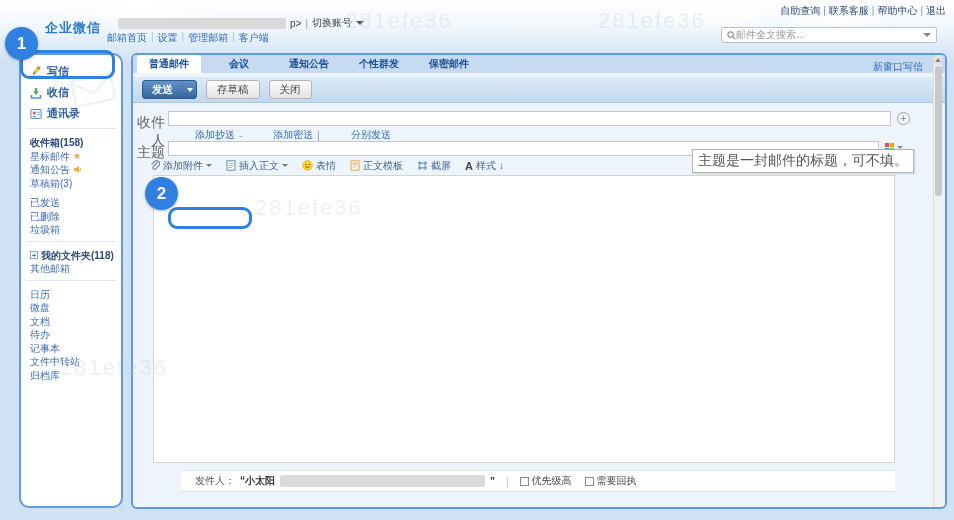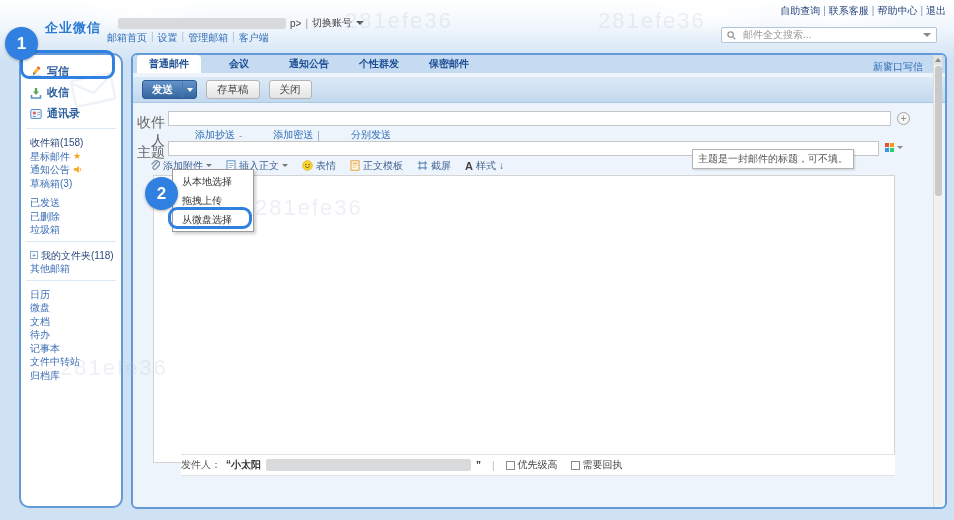--- a/index.html
+++ b/index.html
@@ -23,37 +23,37 @@
   .account-row { position:absolute; left:118px; top:16px; display:flex; align-items:center; gap:4px; font-size:10px; color:#444; }
   .blur-box { background:#d9dadc; border-radius:2px; }
   .account-row .blur-box { width:168px; height:11px; }
   .account-row .pipe { color:#999; }
   .caret-down { display:inline-block; width:0; height:0; border-left:4px solid transparent; border-right:4px solid transparent; border-top:4px solid #555; vertical-align:middle; }
 
   .nav-row { position:absolute; left:107px; top:31px; display:flex; gap:4px; font-size:10px; color:#2f6cb7; }
   .nav-row .sep { color:#a9bfdd; }
 
   .search { position:absolute; left:721px; top:27px; width:216px; height:16px; background:#fff;
-            border:1px solid #b4c4d8; border-radius:2px; display:flex; align-items:center; gap:7px; padding:0 5px; }
+            border:1px solid #b4c4d8; border-radius:2px; display:flex; align-items:center; gap:0; padding:0 5px; }
   .search .placeholder { font-size:10px; color:#999; flex:1; white-space:nowrap; overflow:hidden; }
   .search .caret-down { border-top-color:#888; margin-left:auto; }
 
   
   .wm { position:absolute; font-size:22px; color:rgba(185,197,213,.25); z-index:14; pointer-events:none; letter-spacing:2px; }
 
   
   .sidebar { position:absolute; left:19px; top:53px; width:104px; height:455px; background:#fff;
              border:2px solid #649bd6; border-radius:10px; z-index:2; overflow:hidden; }
   .side-env { position:absolute; right:2px; top:14px; opacity:.5; }
   .side-actions { position:relative; padding:6px 0 0 9px; }
   .side-action { display:flex; align-items:center; gap:5px; height:21px; font-size:11px; font-weight:bold; color:#2b5d9e; cursor:pointer; white-space:nowrap; }
   .side-divider { border-top:1px solid #dce8f4; margin:4px 5px; }
   .side-list { padding:3px 0 0 9px; font-size:10px; color:#3a6db5; }
   .side-item { height:13.5px; line-height:13.5px; display:flex; align-items:center; gap:3px; white-space:nowrap; cursor:pointer; }
-  .side-item.bold { color:#2c4a7e; font-weight:normal;align-items:center; }
+  .side-item.bold { color:#2c4a7e; font-weight:bold;align-items:center; }
   .star-ic { color:#f7a61b; font-size:9px; line-height:1; }
   .expander { display:inline-flex; align-items:center; justify-content:center; width:8px; height:8px;
               border:1px solid #8aa6c8; font-size:7px; line-height:1; color:#3a6db5; background:#fff; }
   .side-gap { height:6px; }
 
   
   .main { position:absolute; left:131px; top:53px; width:816px; height:456px; background:#edf4fb;
           border:2px solid #649bd6; border-radius:6px; z-index:2; overflow:hidden; }
 
   .tabs { position:absolute; left:0; top:0; right:0; height:18px; background:#c6dbf1; display:flex; gap:6px; padding-left:4px; }
@@ -79,37 +79,37 @@
   .cc-row { position:absolute; left:35px; top:73px; font-size:10px; display:flex; gap:4px; align-items:center; }
   .cc-row .lnk { color:#2f6cb7; cursor:pointer;margin-left:27px; }
   .cc-row .sep { color:#8aa0be; }
 
   .tag-grid { position:absolute; left:752px; top:88px; display:flex; align-items:center; gap:3px; cursor:pointer; }
   .tg { display:grid; grid-template-columns:4px 4px; grid-template-rows:4px 4px; gap:1px; }
   .tg i { display:block; }
   .tag-grid .caret-down { border-top-color:#888; border-left-width:3px; border-right-width:3px; border-top-width:3px; }
 
   .tooltip { position:absolute; left:559px; top:94px; background:#fff; border:1px solid #b3b3b3;
-             box-shadow:1px 1px 2px rgba(0,0,0,.15); font-size:10px; color:#555; padding:2px 5px; white-space:nowrap; z-index:4; }
+             box-shadow:1px 1px 2px rgba(0,0,0,.15); font-size:14px; color:#555; padding:2px 5px; white-space:nowrap; z-index:4; }
 
   .ed-toolbar { position:absolute; left:17px; top:103px; height:15px; display:flex; align-items:center; gap:14px;
                 font-size:10px; color:#3d5f91; }
   .ed-tool { display:flex; align-items:center; gap:3px; cursor:pointer; white-space:nowrap; }
   .ed-tool .caret-down { border-top-color:#777; border-left-width:3px; border-right-width:3px; border-top-width:3px; }
   .letter-a { font-weight:bold; color:#444; font-size:11px; }
 
   .editor-body { position:absolute; left:20px; top:120px; width:742px; height:288px; background:#fff; border:1px solid #d4d4d4; }
 
   .attach-menu { position:absolute; left:39px; top:114px; width:82px; background:#fff; border:1px solid #9b9b9b;
                  box-shadow:2px 2px 3px rgba(0,0,0,.2); padding:2px 0; z-index:6; }
   .attach-item { height:19px; line-height:19px; padding-left:9px; font-size:10px; color:#333; cursor:pointer; white-space:nowrap; }
 
-  .compose-footer { position:absolute; left:48px; top:399px; width:714px; height:22px; background:#fff;
+  .compose-footer { position:absolute; left:48px; top:415px; width:714px; height:22px; background:#fff;
                     border-top:1px solid #e2e2e2; border-bottom:1px solid #e2e2e2;
-                    display:flex; align-items:center; gap:5px; font-size:10px; color:#444; }
+                    display:flex; align-items:center; gap:5px; font-size:10px; color:#444; padding-left:14px; }
   .compose-footer .lbl { color:#555; }
   .compose-footer .name { font-weight:bold; color:#333; }
   .compose-footer .blur-box { width:205px; height:12px; }
   .compose-footer .pipe { color:#bbb; margin:0 6px; }
   .chk { display:inline-block; width:9px; height:9px; border:1px solid #8a8a8a; background:#fff; cursor:pointer; }
   .chk-item { display:flex; align-items:center; gap:3px; margin-right:8px; cursor:pointer; }
 
   .scrollbar { position:absolute; right:3px; top:0; bottom:0; width:9px; background:#f1f1f1; border-left:1px solid #ddd; z-index:5; }
   .sb-up { position:absolute; top:0; left:0; right:0; height:10px; background:#e4e4e4; display:flex; align-items:center; justify-content:center; cursor:pointer; }
   .sb-up i { width:0; height:0; border-left:3px solid transparent; border-right:3px solid transparent; border-bottom:4px solid #888; }
@@ -379,25 +379,20 @@
       </div>
       <div class="ed-tool">
         <span class="letter-a">A</span>
         <span>样式</span>
           <span>↓</span>
       </div>
     </div>
 
     <div class="editor-body"></div>
 
-    <div class="attach-menu">
-      <div class="attach-item">从本地选择</div>
-      <div class="attach-item">拖拽上传</div>
-      <div class="attach-item">从微盘选择</div>
-    </div>
 
     <div class="compose-footer">
       <span class="lbl">发件人：</span>
       <span class="name">“小太阳</span>
       <span class="blur-box"></span>
       <span class="name">”</span>
       <span class="pipe">|</span>
       <span class="chk-item">
         <span class="chk"></span>
         <span>优先级高</span>

